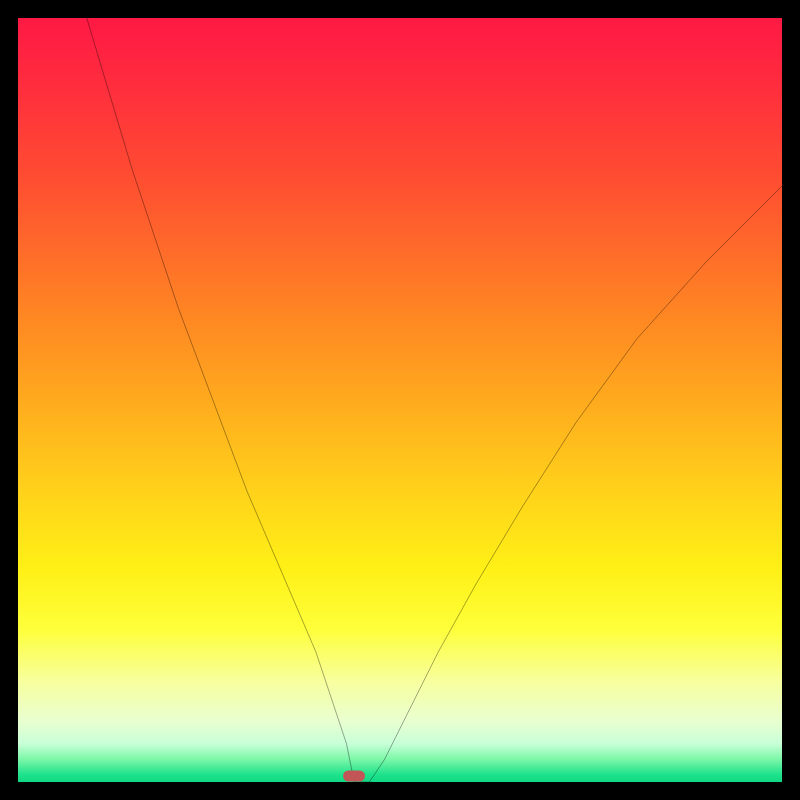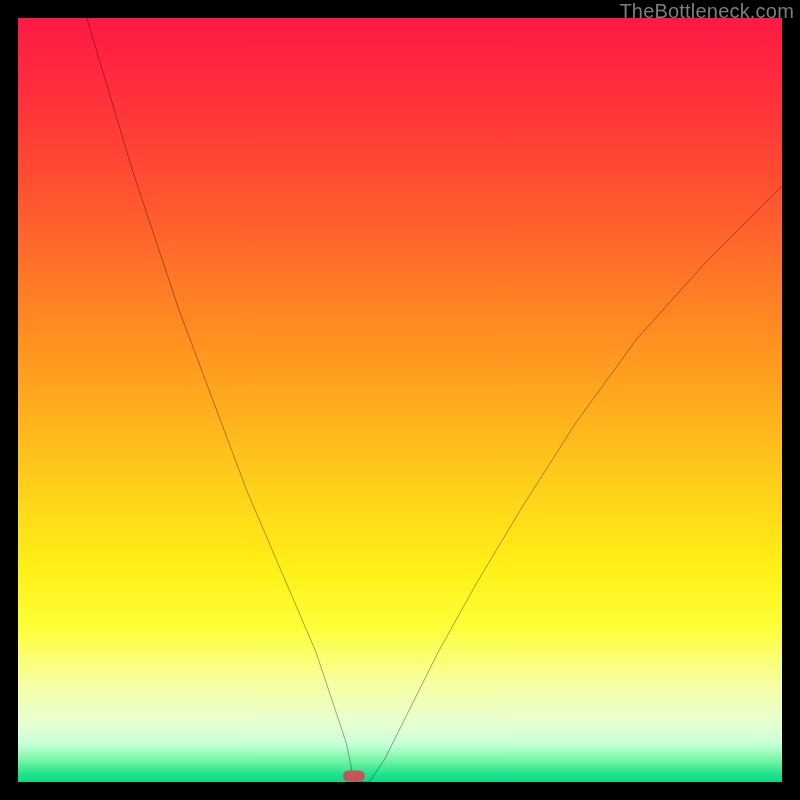--- a/index.html
+++ b/index.html
@@ -63,21 +63,20 @@
     font-size: 20px;
     font-weight: 500;
     letter-spacing: 0.2px;
     user-select: none;
   }
 </style>
 </head>
 <body>
 
 <div class="stage">
-  <div class="watermark">TheBottleneck.com</div>
 
   <div class="plot">
     <svg class="curve" viewBox="0 0 100 100" preserveAspectRatio="none">
       <path fill="none" stroke="#000" stroke-width="0.35" vector-effect="non-scaling-stroke" d="M9.00 0.00 L12.00 10.00 L15.00 20.00 L18.00 29.00 L21.00 38.00 L24.00 46.00 L27.00 54.00 L30.00 62.00 L33.00 69.00 L36.00 76.00 L39.00 83.00 L41.00 89.00 L43.00 95.00 L44.00 100.00 L46.00 100.00 L48.00 97.00 L51.00 91.00 L55.00 83.00 L60.00 74.00 L66.00 64.00 L73.00 53.00 L81.00 42.00 L90.00 32.00 L100.00 22.00"></path>
     </svg>
     <div class="marker" style="left: 44%; top: 99.2%; background: rgb(194, 86, 86);"></div>
   </div>
 </div>
 
 </body></html>

